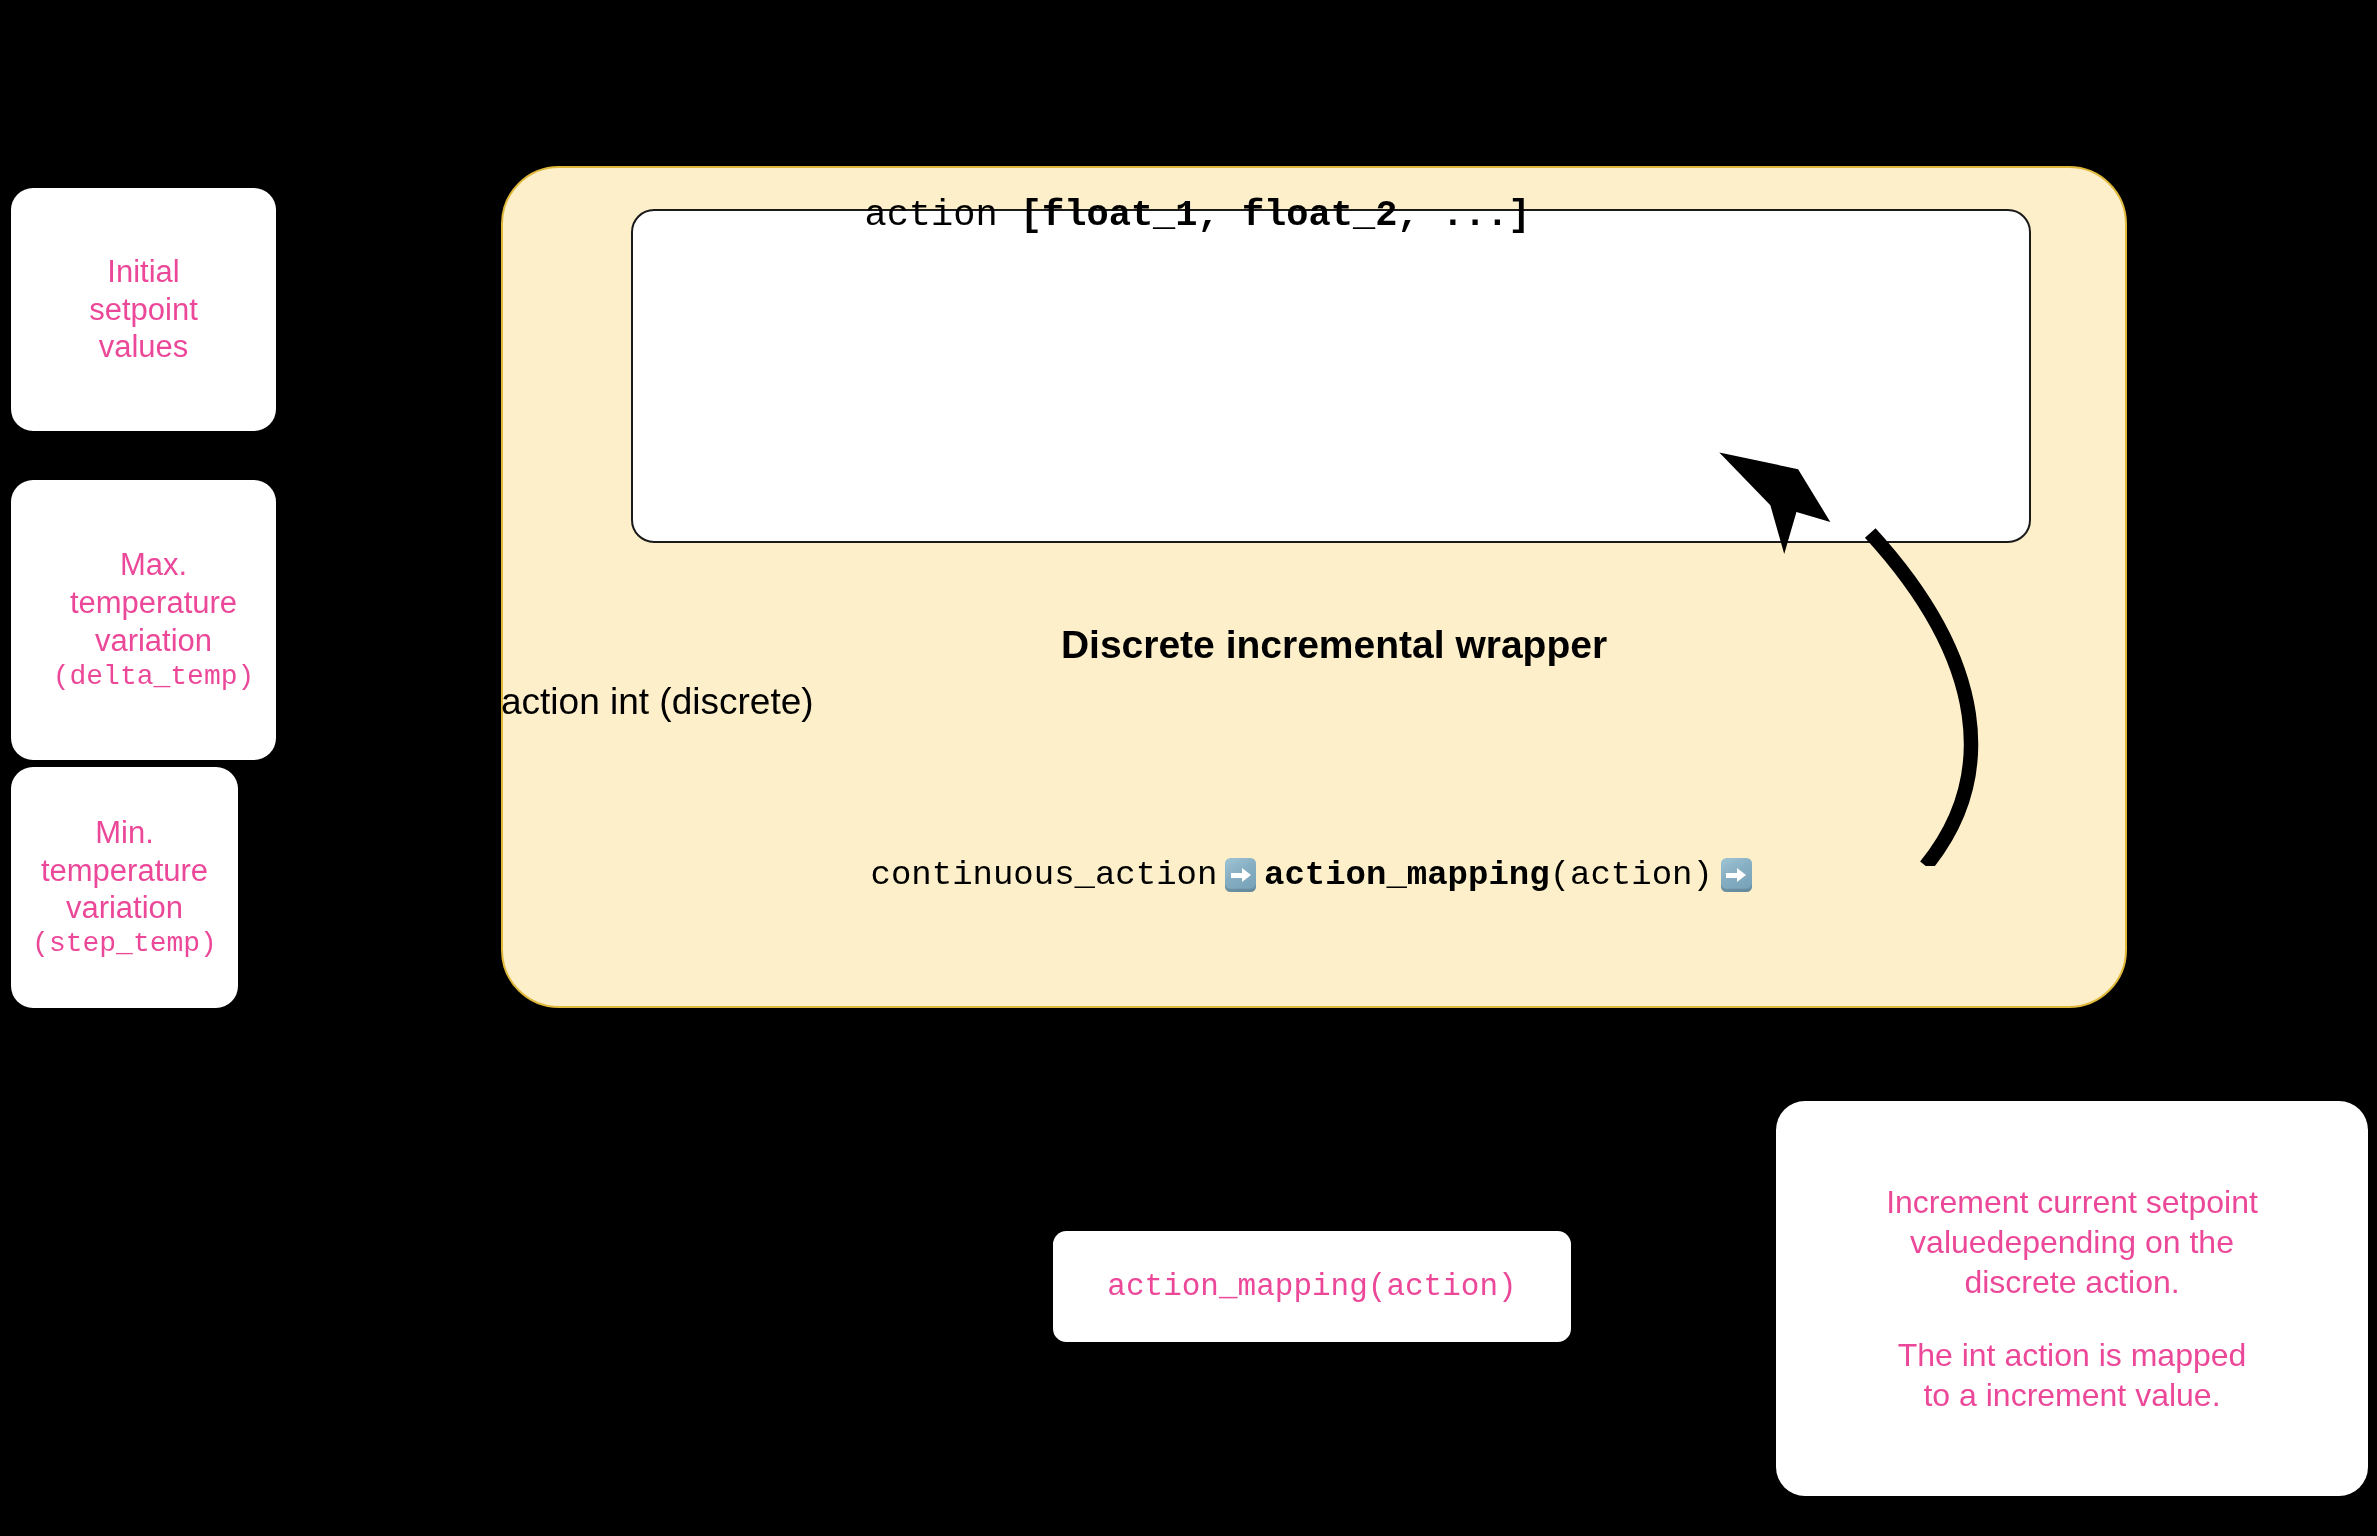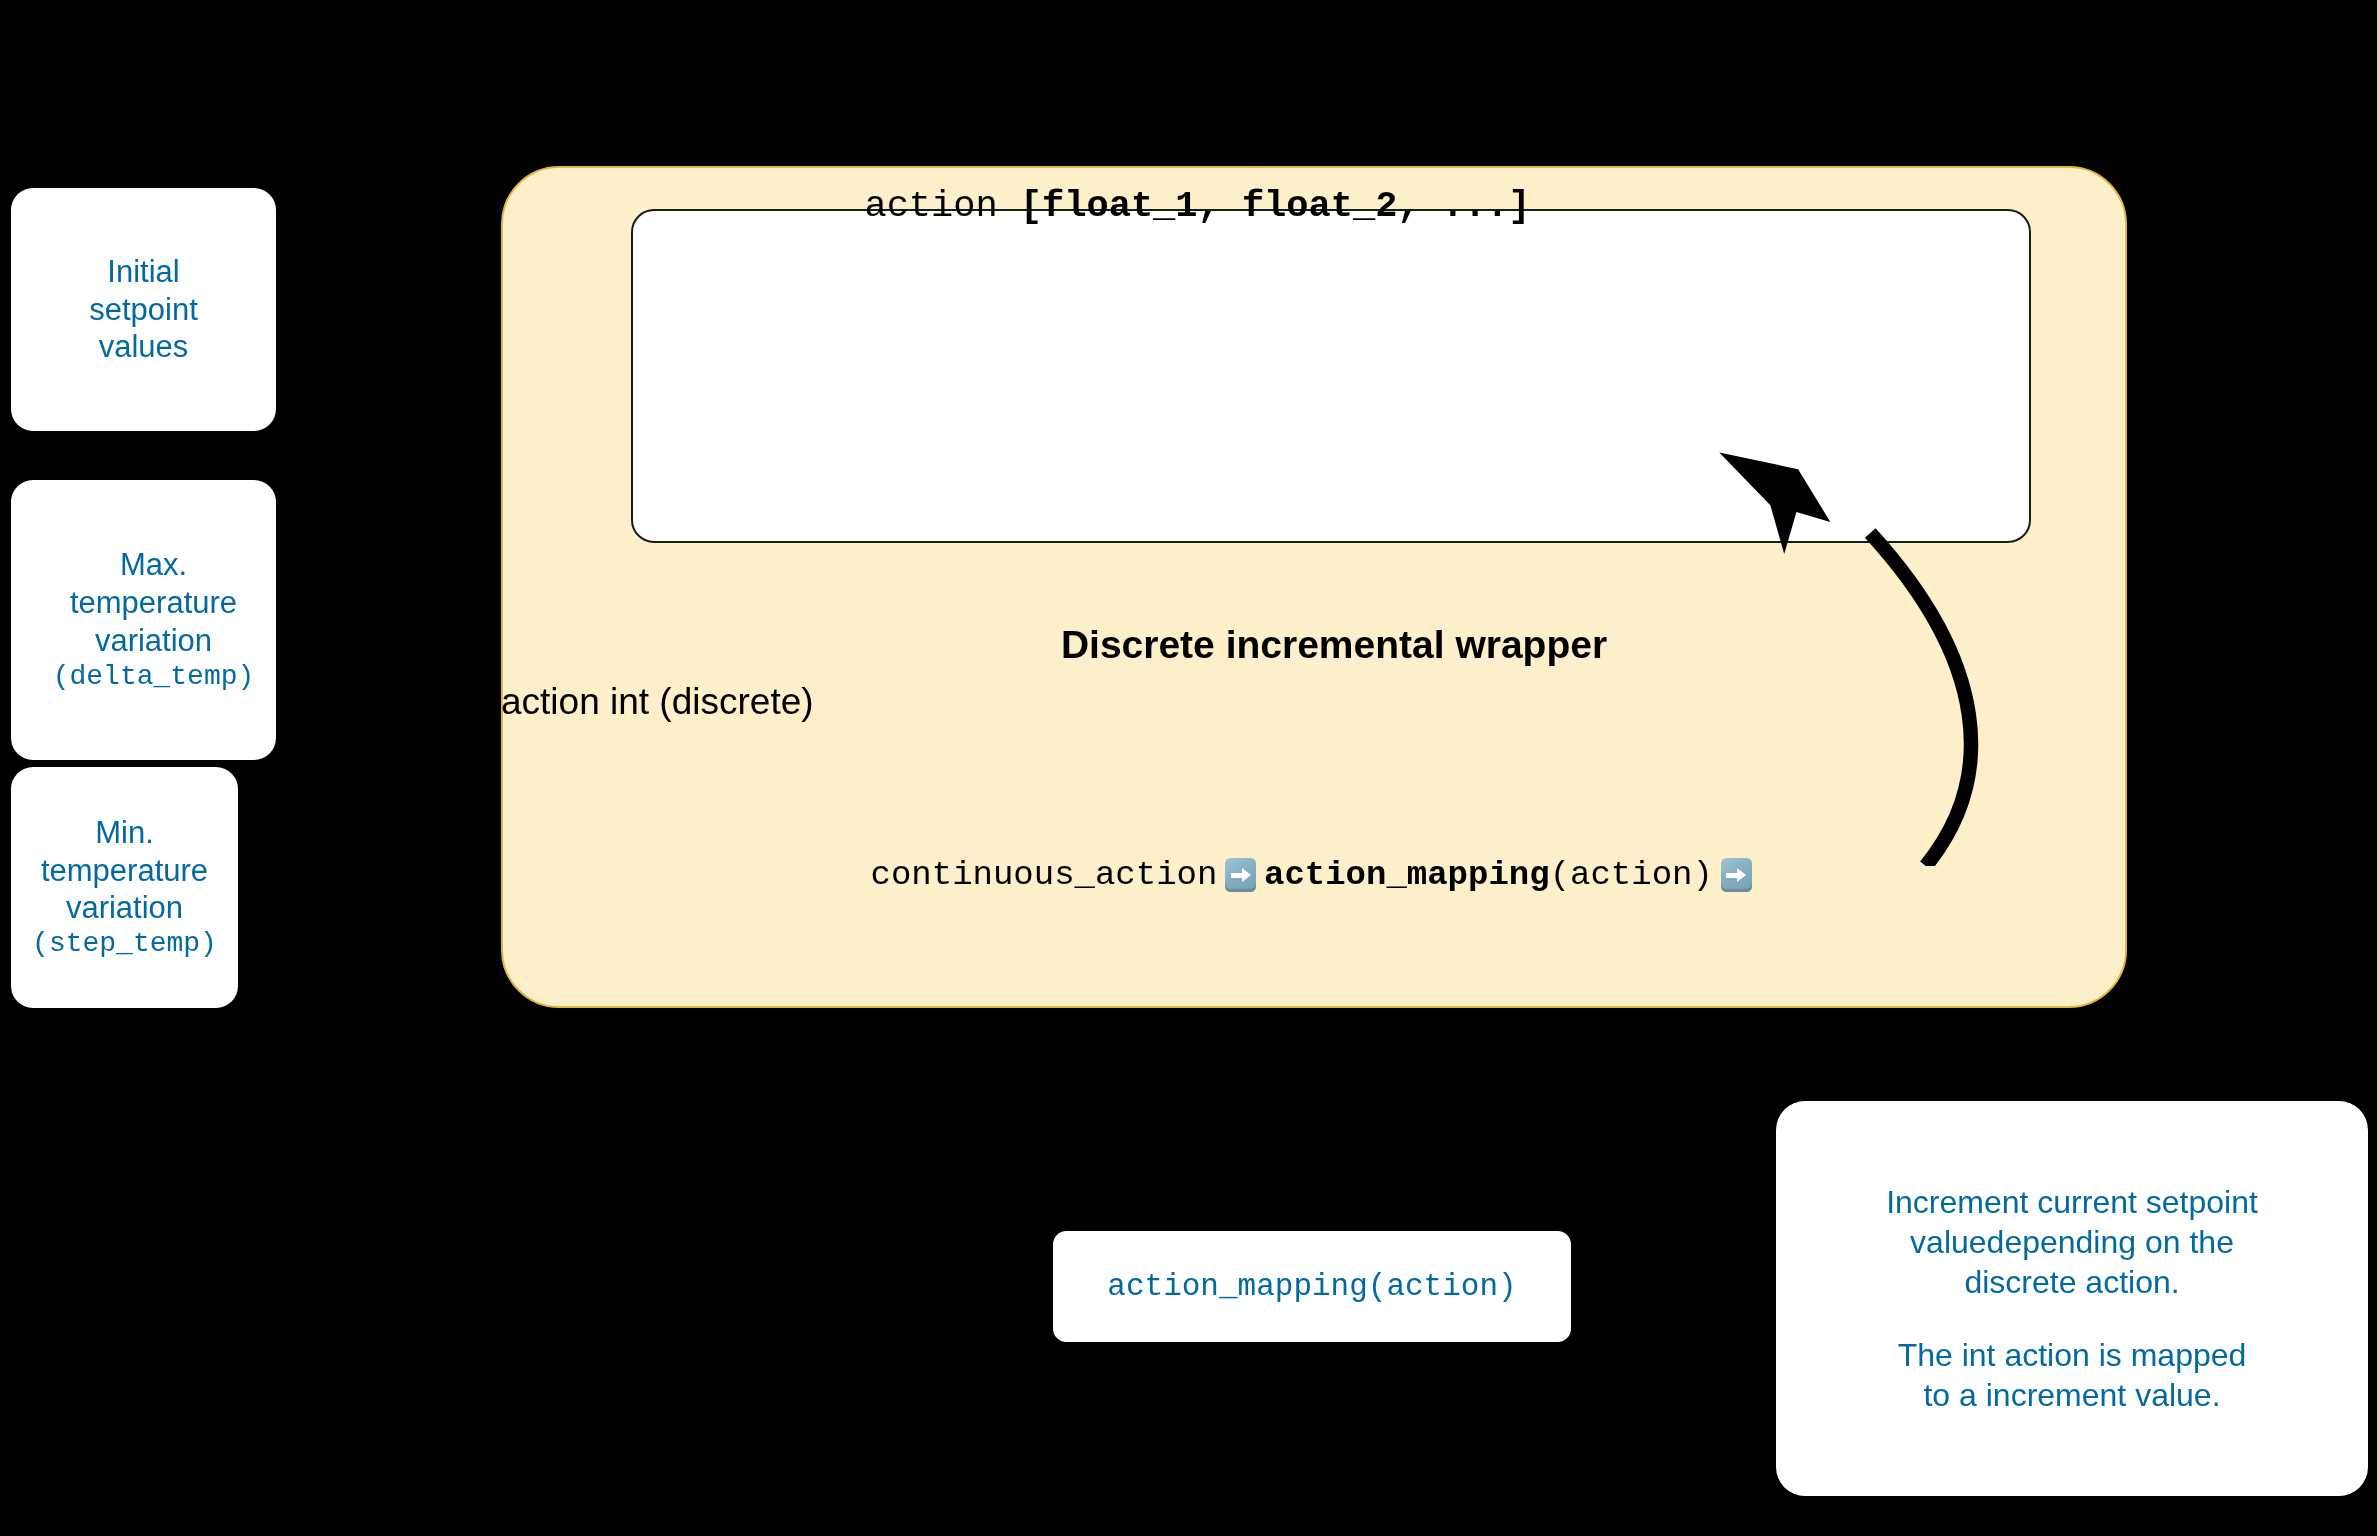--- a/index.html
+++ b/index.html
@@ -20,21 +20,21 @@
   .card {
     position: absolute;
     background: #ffffff;
     border-radius: 22px;
     box-sizing: border-box;
     display: flex;
     flex-direction: column;
     align-items: center;
     justify-content: center;
     text-align: center;
-    color: #0369a1;
+    color: #ec4899;
   }
 
   .card .line {
     display: block;
     white-space: pre;
   }
 
   .mono {
     font-family: "Liberation Mono", "DejaVu Sans Mono", monospace;
   }
@@ -86,21 +86,21 @@
     left: 0; right: 0;
     top: 78px;
     text-align: center;
     font-size: 40px;
     font-weight: bold;
     white-space: pre;
   }
   #env-action-line {
     position: absolute;
     left: 0; right: 0;
-    top: 183px;
+    top: 192px;
     text-align: center;
     font-size: 37px;
     white-space: pre;
     padding-left: 18px;
   }
 
   
   #wrapper-heading {
     position: absolute;
     left: 501px; right: 250px;

